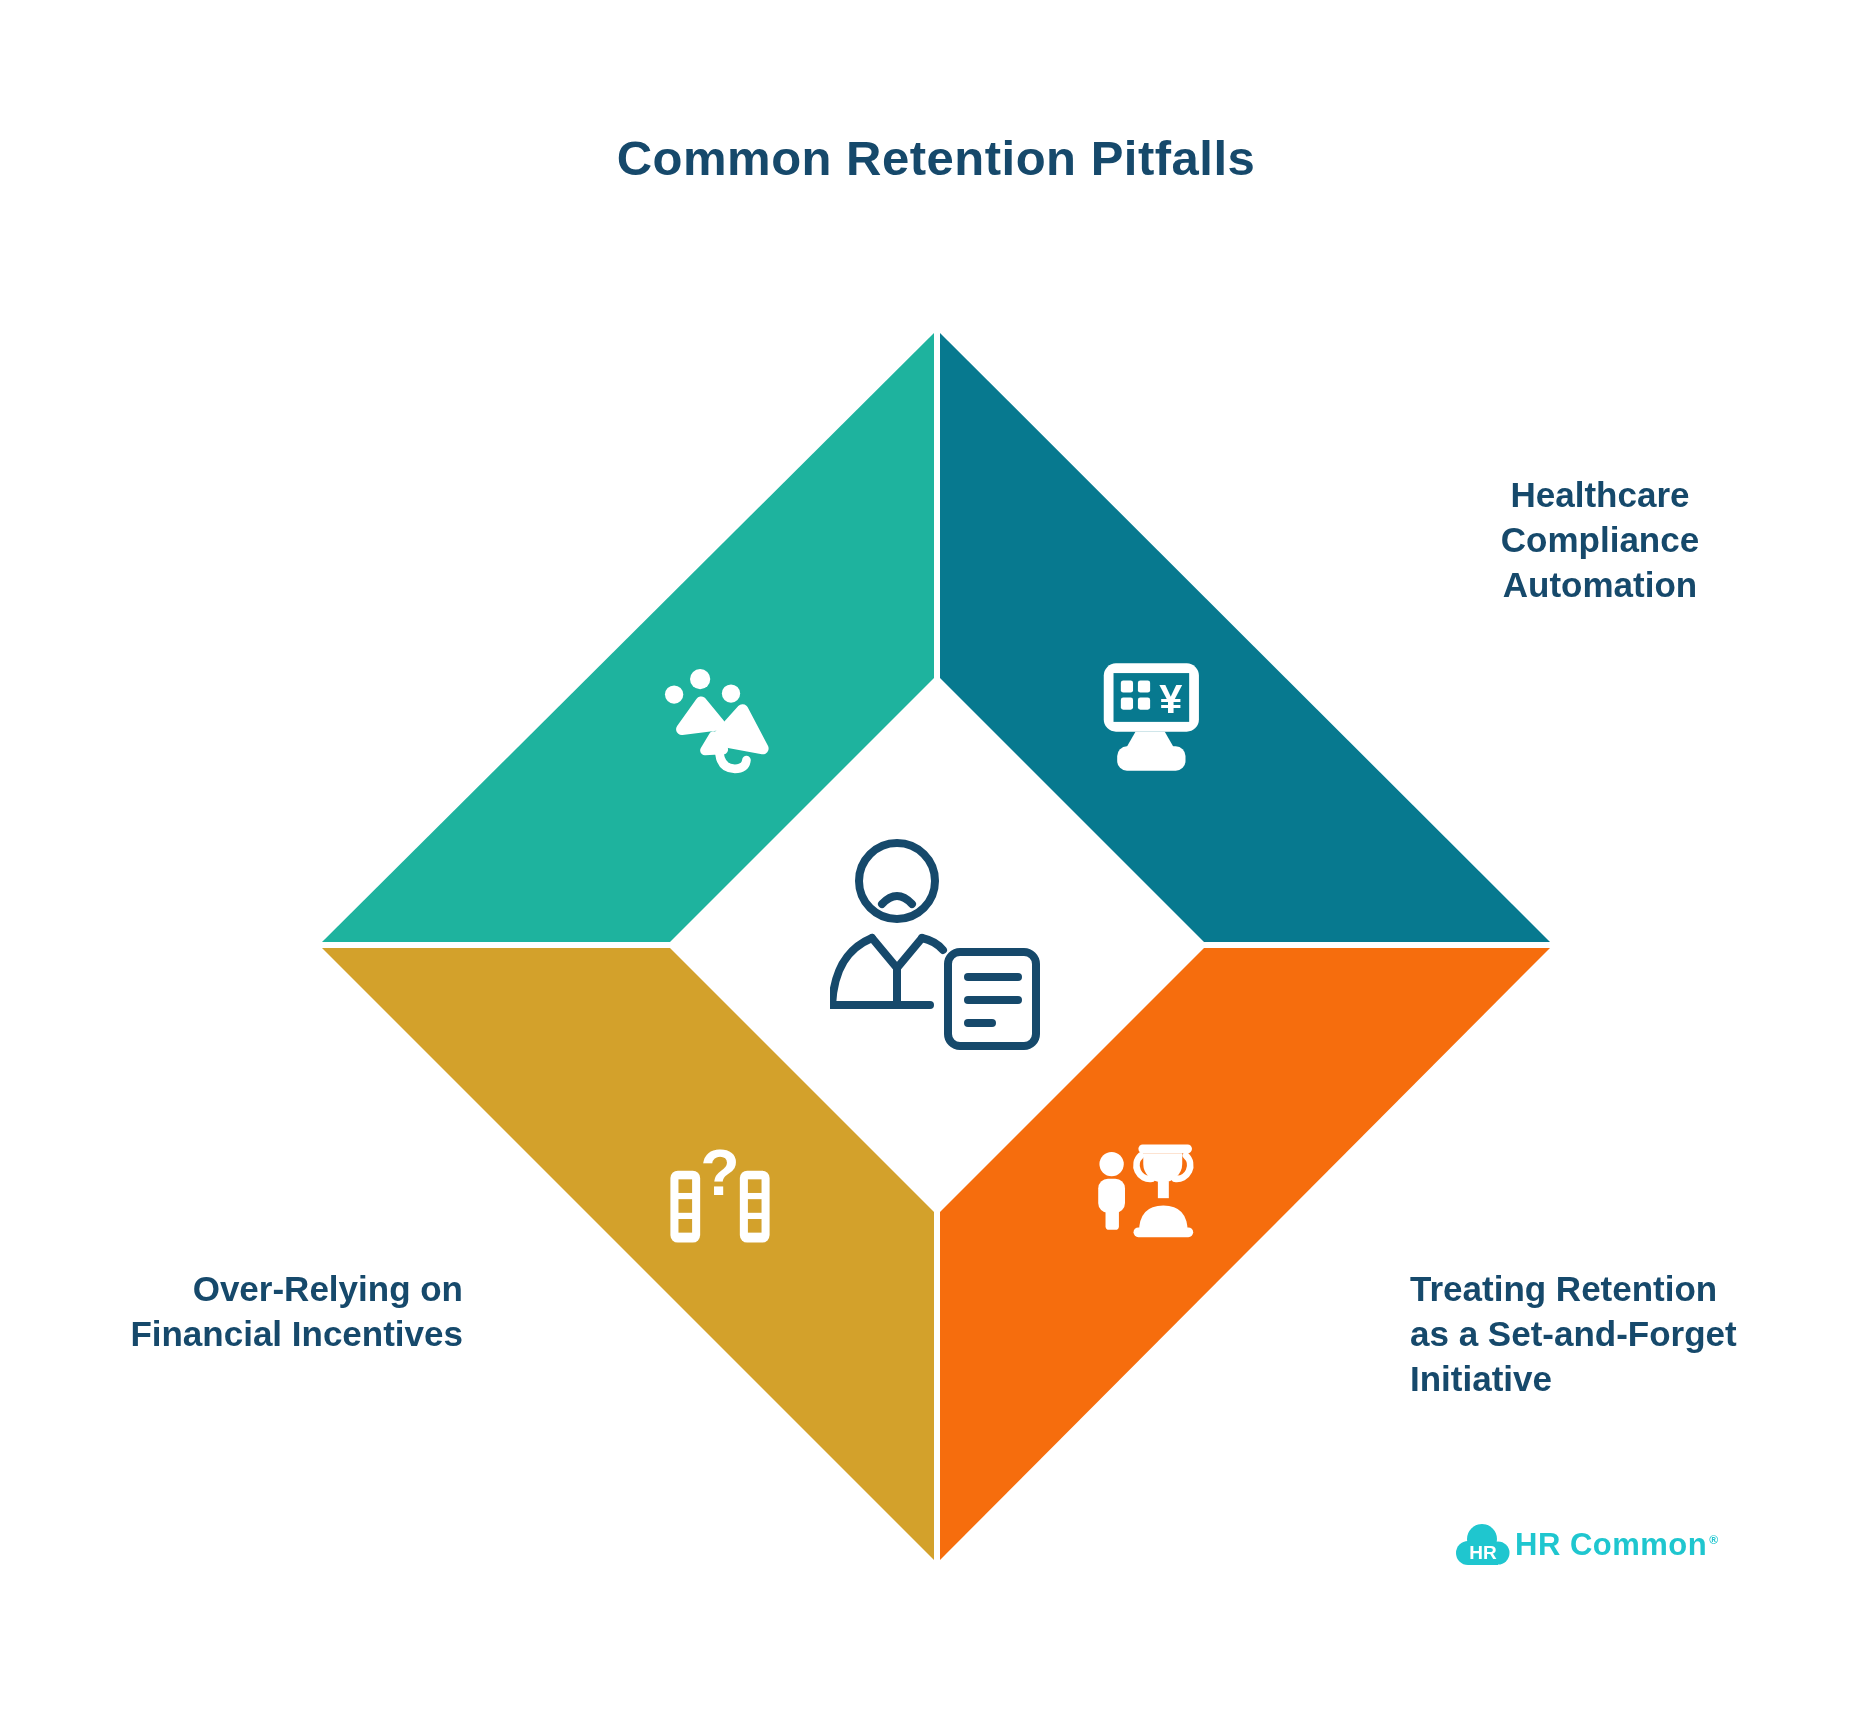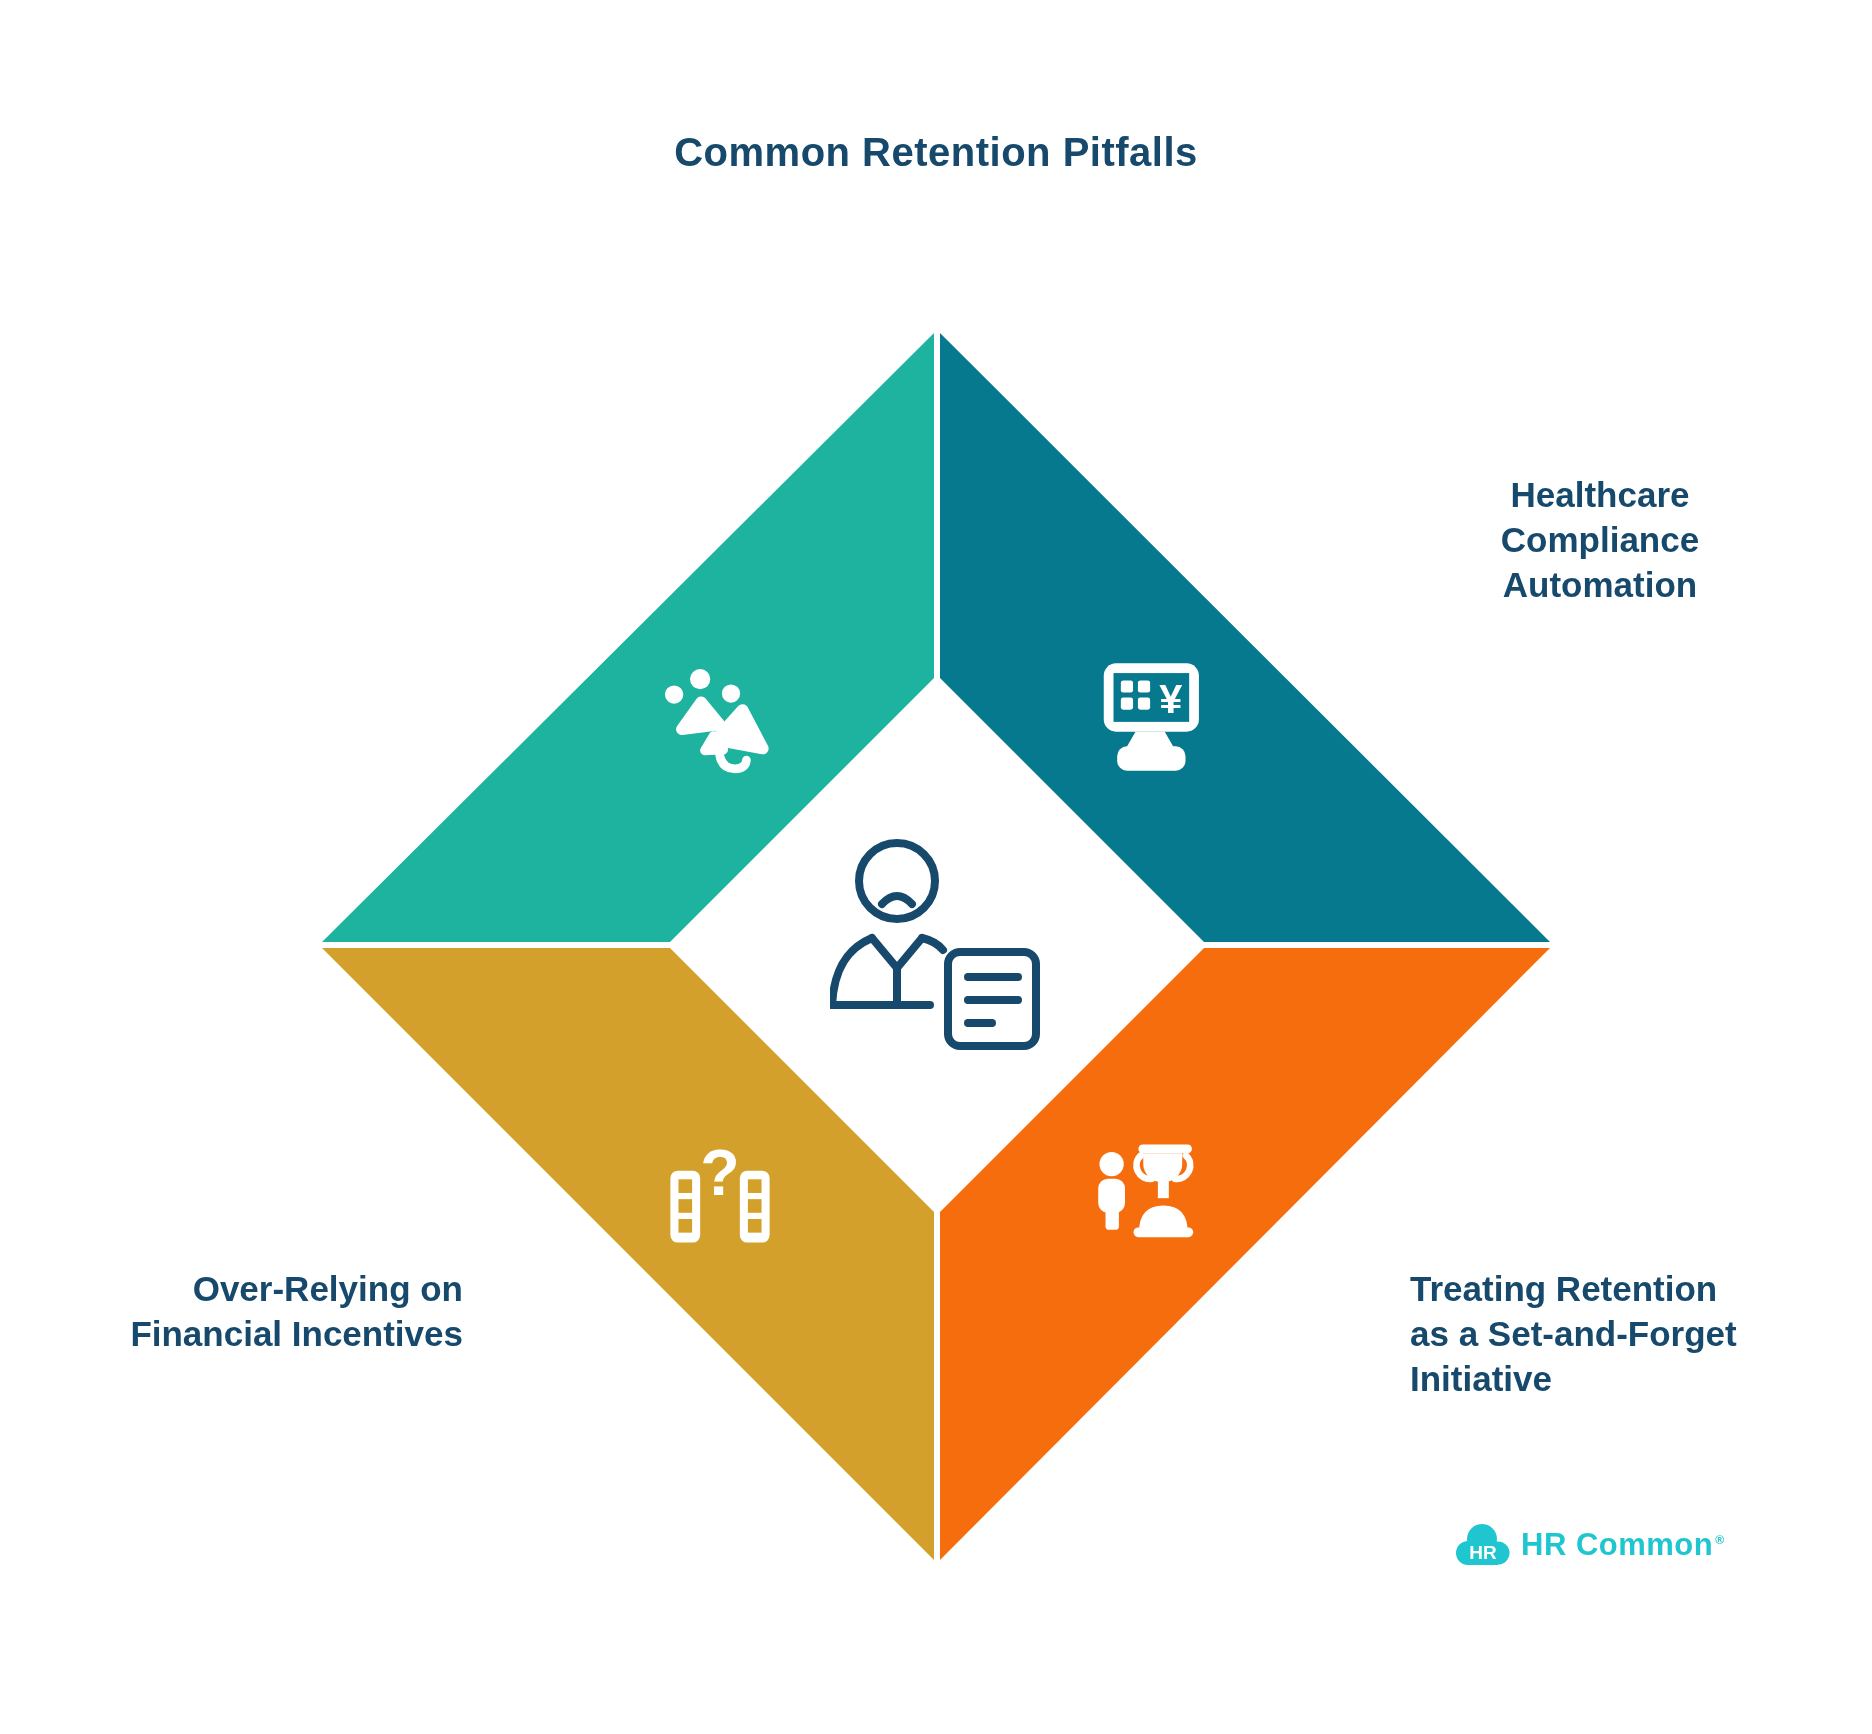--- a/index.html
+++ b/index.html
@@ -6,36 +6,36 @@
   .canvas{
     position:relative;
     width:1872px;height:1734px;
     background:#ffffff;
     font-family:"Liberation Sans", sans-serif;
     overflow:hidden;
   }
   .page-title{
     position:absolute;left:0;right:0;top:130px;
     margin:0;text-align:center;
-    font-size:40px;font-weight:bold;color:#16496B;
+    font-size:49px;font-weight:bold;color:#16496B;
     letter-spacing:0.5px;
   }
   .diamond-svg{position:absolute;left:0;top:0;}
   .quad-label{
     position:absolute;
     font-size:35px;font-weight:bold;color:#16496B;
     line-height:45px;white-space:pre-line;
   }
   .label-top-left{left:130px;top:510px;width:330px;text-align:right;}
   .label-top-right{left:1410px;top:472px;width:380px;text-align:center;}
   .label-bottom-left{left:115px;top:1266px;width:348px;text-align:right;}
   .label-bottom-right{left:1410px;top:1266px;width:430px;text-align:left;}
   .logo{
     position:absolute;left:1455px;top:1522px;
-    display:flex;align-items:center;gap:10px;
+    display:flex;align-items:center;gap:4px;
   }
   .logo-wordmark{
     font-size:31px;font-weight:bold;color:#1FC6CF;letter-spacing:0.5px;
   }
   .logo-reg{
     font-size:12px;font-weight:bold;color:#1FC6CF;
     vertical-align:super;margin-left:2px;
   }
 </style>
 </head>

